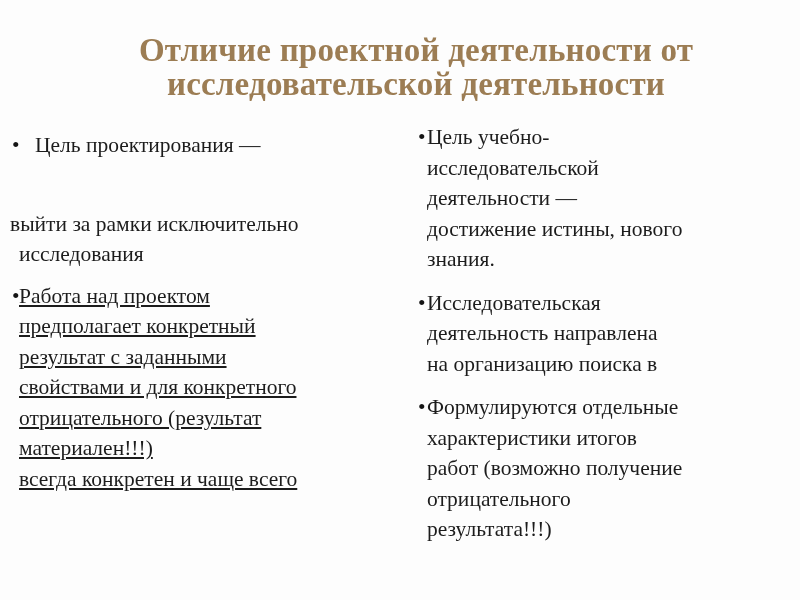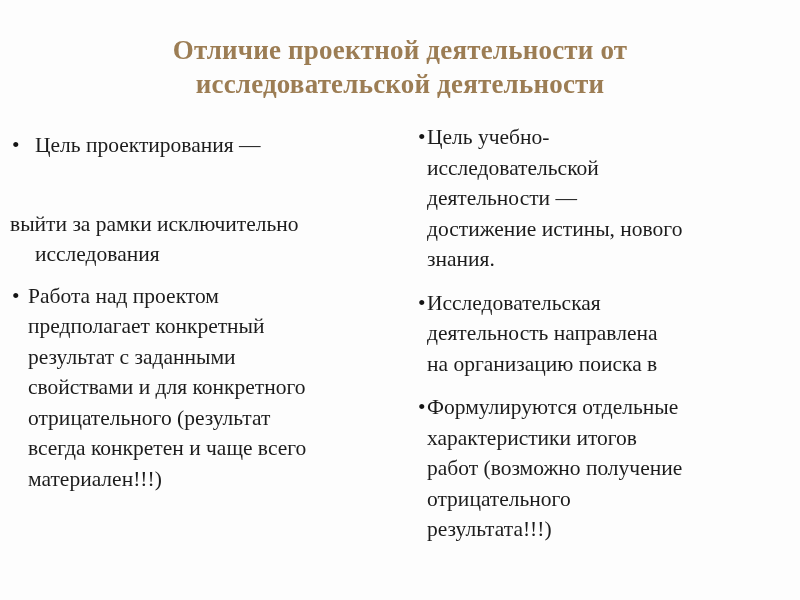--- a/index.html
+++ b/index.html
@@ -17,26 +17,26 @@
   .slide {
     position: absolute;
     inset: 0;
     background: #fdfdfd;
   }
 
   
   .slide-title {
     position: absolute;
     top: 33px;
-    left: 60px;
+    left: 76px;
     width: 680px;
     text-align: center;
     font-family: "Liberation Serif", "DejaVu Serif", serif;
     font-weight: bold;
-    font-size: 27px;
+    font-size: 33px;
     line-height: 34px;
     color: #9c7d54;
     letter-spacing: 0.2px;
   }
   .slide-title .tl {
     display: block;
     white-space: nowrap;
   }
 
   
@@ -82,23 +82,23 @@
   }
   .bullet-item .ln {
     display: block;
     white-space: nowrap;
   }
 
   
   .col-left .bullet-item .dot { left: 4px; }
   .col-left .b1 .ln.i1 { margin-left: 27px; margin-top: 8px; }
   .col-left .b1 .ln.i2 { margin-left: 2px; margin-top: 48px; }
-  .col-left .b1 .ln.i3 { margin-left: 27px; }
+  .col-left .b1 .ln.i3 { margin-left: 11px; }
   .col-left .b2 { margin-top: 11px; }
-  .col-left .b2 .ln { margin-left: 20px; }
+  .col-left .b2 .ln { margin-left: 11px; text-decoration: underline; }
 
   
   .col-right .bullet-item .dot { left: 6px; }
   .col-right .bullet-item .ln { margin-left: 15px; }
   .col-right .b2 { margin-top: 13px; }
   .col-right .b3 { margin-top: 13px; }
 </style>
 </head>
 <body>
 
@@ -123,22 +123,22 @@
       </div>
 
       <div class="bullet-item b2">
         <span class="dot">•</span>
         <span class="btext">
           <span class="ln">Работа над проектом</span>
           <span class="ln">предполагает конкретный</span>
           <span class="ln">результат с заданными</span>
           <span class="ln">свойствами и для конкретного</span>
           <span class="ln">отрицательного (результат</span>
+          <span class="ln">материален!!!)</span>
           <span class="ln">всегда конкретен и чаще всего</span>
-          <span class="ln">материален!!!)</span>
         </span>
       </div>
 
     </div>
 
     <div class="col col-right">
 
       <div class="bullet-item b1">
         <span class="dot">•</span>
         <span class="btext">

